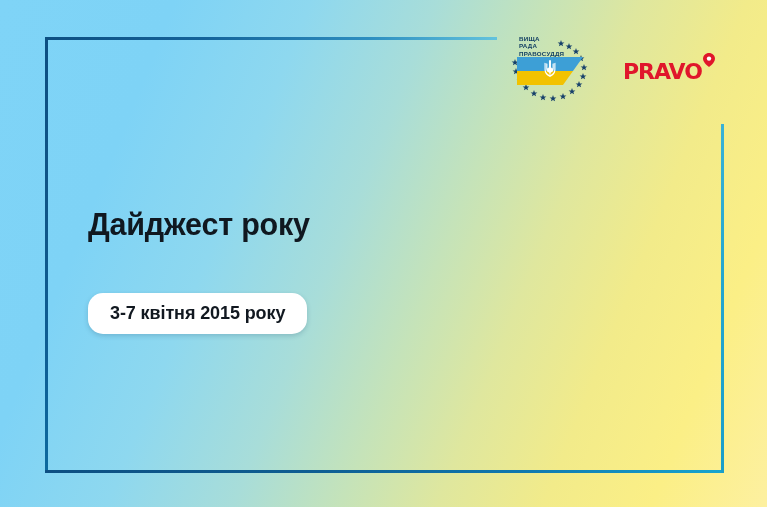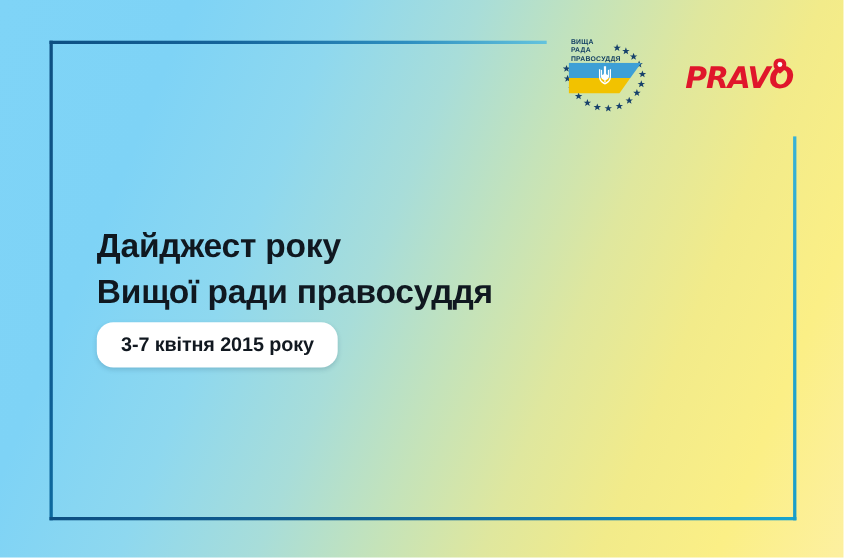--- a/index.html
+++ b/index.html
@@ -110,23 +110,22 @@
   
   .pravo-logo {
     position: absolute;
     left: 118px;
     top: 22px;
     width: 110px;
     height: 42px;
   }
   .pravo-word {
     font-family: "DejaVu Sans", sans-serif;
-    font-size: 27px;
-    font-weight: bold;
-    font-style: italic;
+    font-size: 22px;
+    font-weight: bold;
     letter-spacing: -1px;
     color: #e0162b;
     line-height: 34px;
     white-space: nowrap;
   }
   .pravo-pin {
     position: absolute;
     left: 80px;
     top: -2px;
     width: 12px;
@@ -235,20 +234,19 @@
         <svg width="12" height="14" viewBox="0 0 12 14" xmlns="http://www.w3.org/2000/svg">
           <path d="M6 0 C2.7 0 0 2.6 0 5.8 C0 9.9 6 14 6 14 C6 14 12 9.9 12 5.8 C12 2.6 9.3 0 6 0 Z" fill="#e0162b"></path>
           <circle cx="6" cy="5.6" r="2.2" fill="#ffffff"></circle>
         </svg>
       </div>
     </div>
   </div>
 
   <div class="headline">
     <span class="line">Дайджест року</span>
-    <span class="line">Вищої ради правосуддя</span>
   </div>
 
   <div class="date-badge">
     <span>3-7 квітня 2015 року</span>
   </div>
 
 </div>
 
 </body></html>

